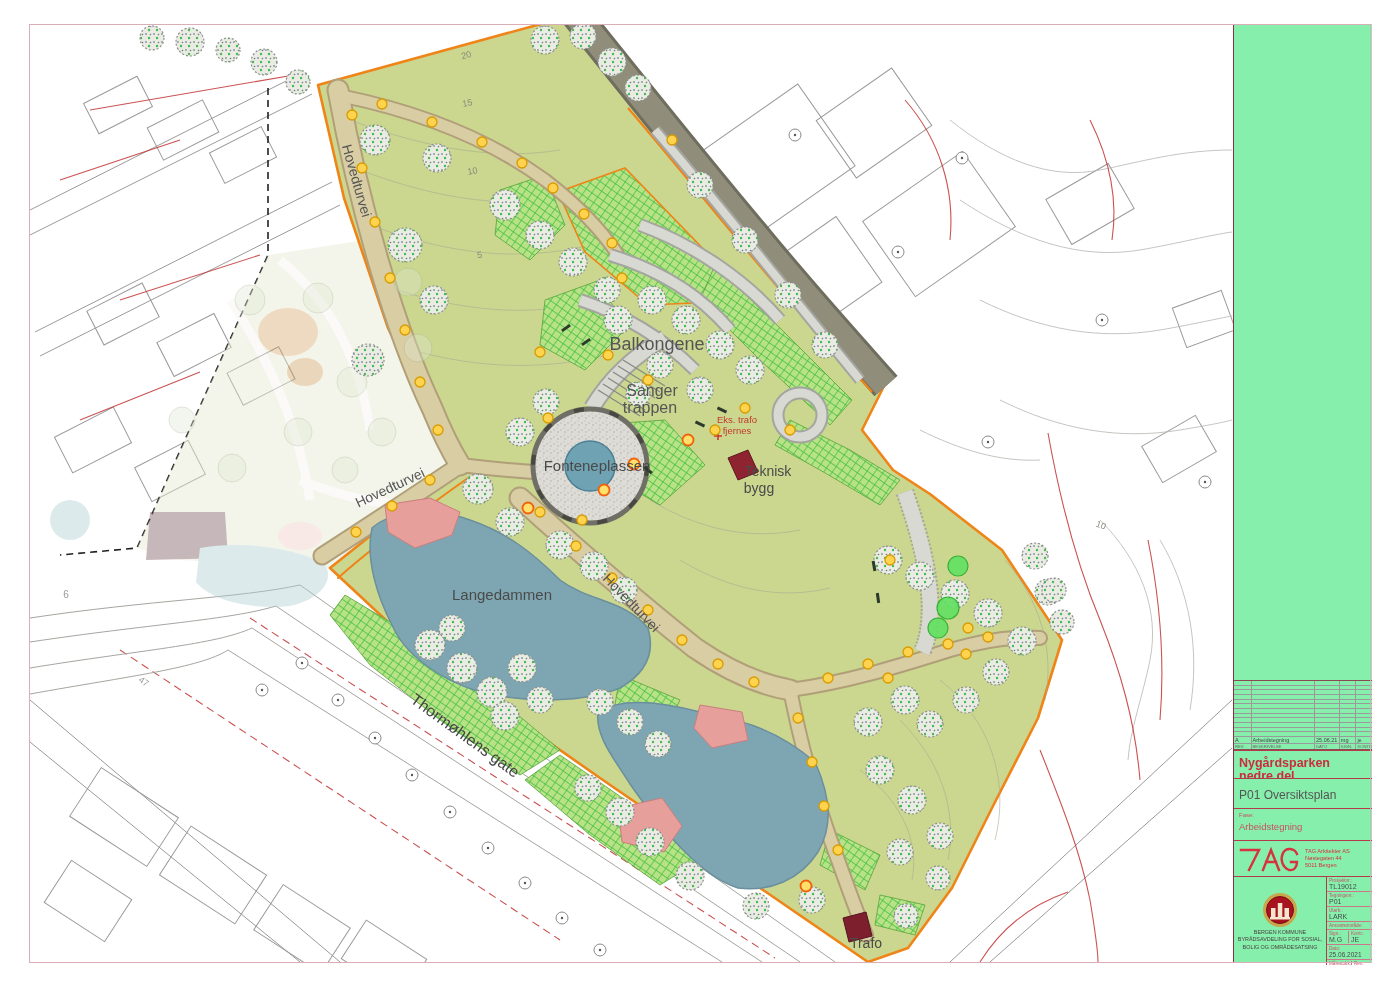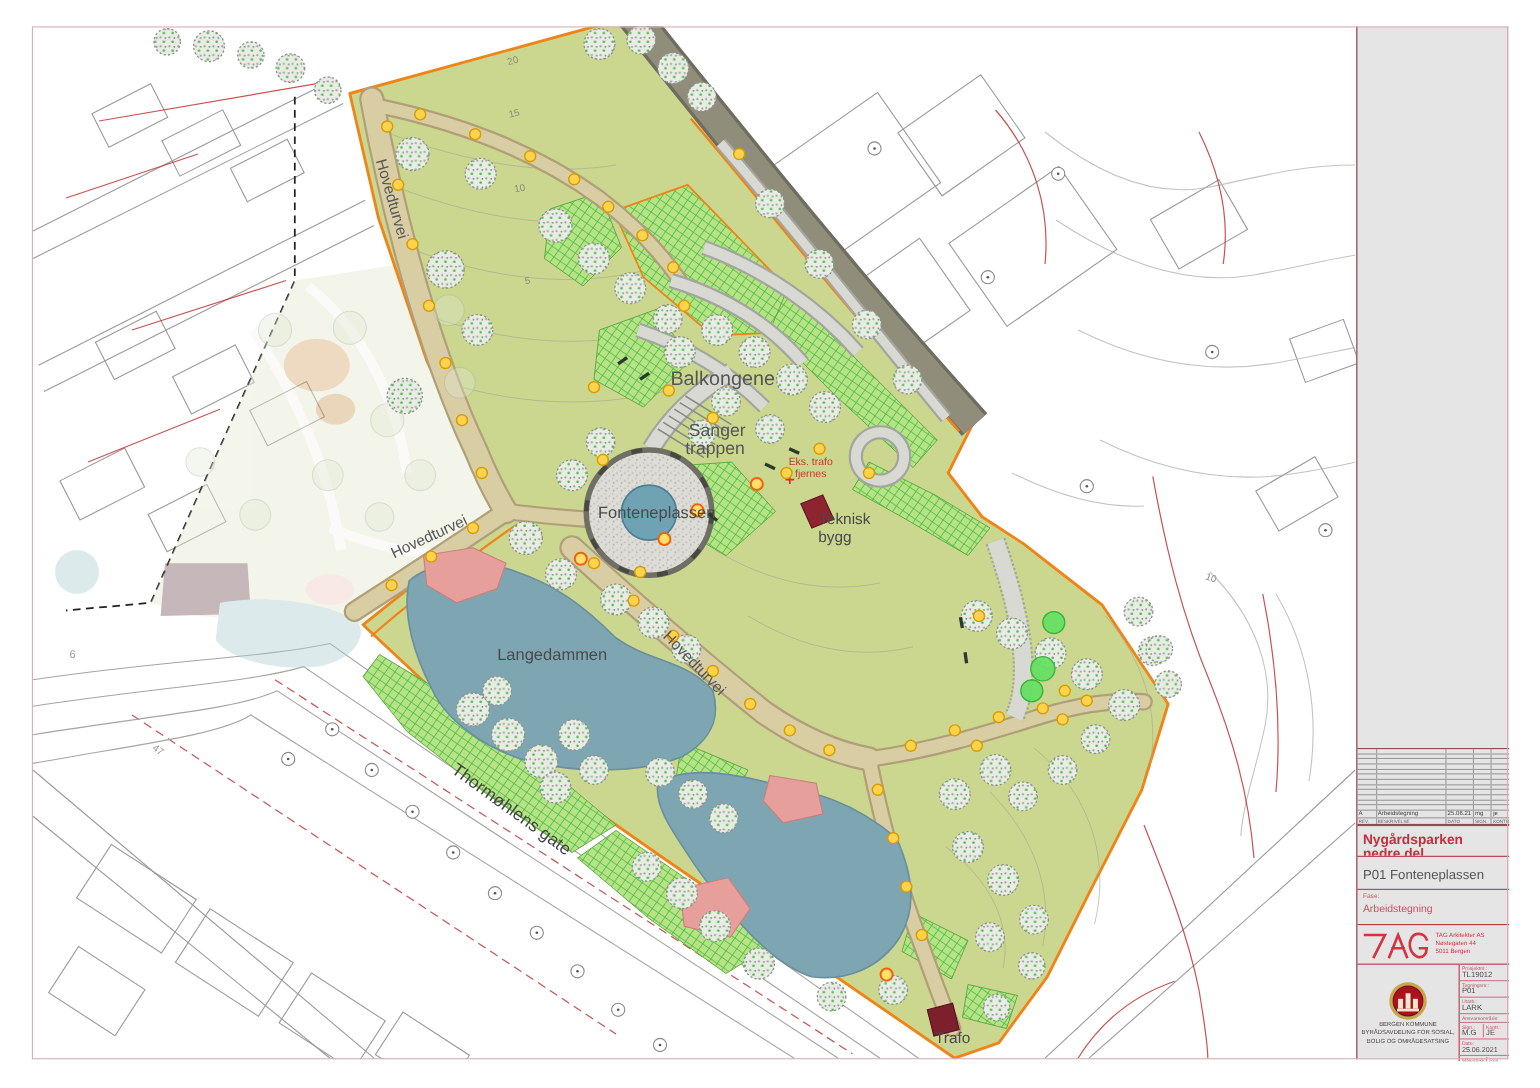--- a/index.html
+++ b/index.html
@@ -1,20 +1,20 @@
 <!DOCTYPE html>
 <html><head>
 <meta charset="utf-8">
 <style>
   html,body{margin:0;padding:0;background:#fff;font-family:"Liberation Sans",sans-serif;}
   #page{position:relative;width:1400px;height:989px;background:#fff;overflow:hidden;}
   #frame{position:absolute;left:29px;top:24px;width:1342px;height:939px;border:1px solid #d9aeb6;box-sizing:border-box;pointer-events:none;}
   #plan-svg{position:absolute;left:0;top:0;}
   
-  #title-block{position:absolute;left:1233px;top:24px;width:139px;height:939px;box-sizing:border-box;border-left:1.5px solid #8c2f3e;background:#e5e5e5;font-family:"Liberation Sans",sans-serif;}
+  #title-block{position:absolute;left:1233px;top:24px;width:139px;height:939px;box-sizing:border-box;border-left:1.5px solid #8c2f3e;background:#86efac;font-family:"Liberation Sans",sans-serif;}
   .tb-spacer{height:656px;}
   #rev-table{height:68px;border-top:1px solid #8a4a52;border-bottom:1px solid #8a4a52;display:flex;flex-direction:column;}
   .rev-row{flex:1;display:grid;grid-template-columns:12% 46% 18% 12% 12%;border-top:0.5px solid #9a9a9a;}
   .rev-row:first-child{border-top:none;}
   .rev-row span{border-left:0.5px solid #9a9a9a;font-size:5px;color:#555;overflow:hidden;white-space:nowrap;display:flex;align-items:center;padding-left:1px;}
   .rev-row span:first-child{border-left:none;}
   .rev-filled span{font-size:5.5px;color:#444;}
   .rev-head span{font-size:4.2px;color:#666;}
   .tb-sec{border-top:1px solid #b23a4a;box-sizing:border-box;padding:3px 5px;overflow:hidden;}
   #tb-title{height:28px;color:#cc2b3d;font-weight:bold;font-size:12.5px;line-height:1.05;padding-top:6px;}
@@ -559,21 +559,21 @@
         <div class="rev-row rev-head">
           <span>REV.</span>
           <span>BESKRIVELSE</span>
           <span>DATO</span>
           <span>SIGN.</span>
           <span>KONTR.</span>
         </div>
       </div>
 
   <div id="tb-title" class="tb-sec">Nygårdsparken nedre del</div>
-  <div id="tb-drawing" class="tb-sec">P01 Fonteneplassen</div>
+  <div id="tb-drawing" class="tb-sec">P01 Oversiktsplan</div>
 
   <div id="tb-fase" class="tb-sec">
     <div class="lab">Fase:</div>
     <div class="val">Arbeidstegning</div>
   </div>
 
   <div id="tb-tag" class="tb-sec">
     <svg width="62" height="28" viewBox="0 0 62 28">
       <g fill="none" stroke="#d6323f" stroke-width="2.4" stroke-linecap="square">
         <path d="M2,5 H20 L10,25"></path>

